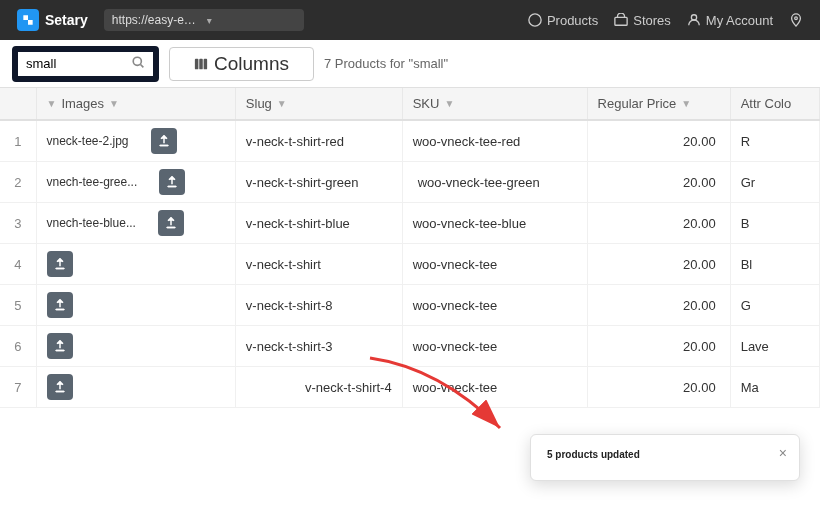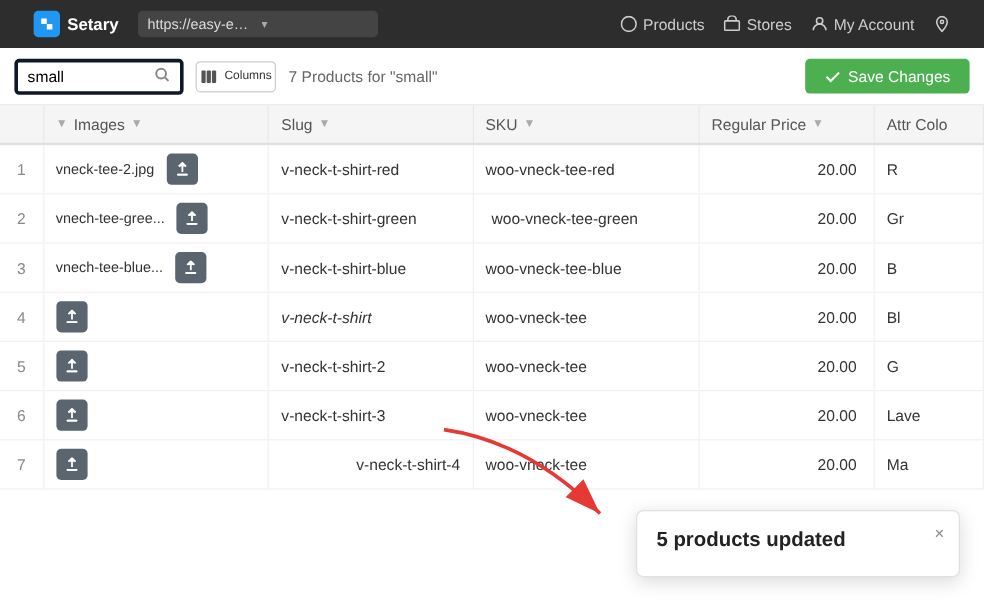--- a/index.html
+++ b/index.html
@@ -4,21 +4,21 @@
   <style>
     * { box-sizing: border-box; margin: 0; padding: 0; }
     body { font-family: -apple-system, BlinkMacSystemFont, 'Segoe UI', sans-serif; font-size: 13px; background: #f0f0f0; width: 820px; height: 511px; overflow: hidden; }
 
     
     .topnav {
       background: #2d2d2d;
       height: 40px;
       display: flex;
       align-items: center;
-      padding: 0 28px;
+      padding: 0 17px;
       gap: 16px;
     }
     .brand {
       display: flex; align-items: center; gap: 6px; color: #fff; font-weight: 600; font-size: 14px;
     }
     .brand-icon {
       width: 22px; height: 22px; background: #2196F3; border-radius: 4px; display: flex; align-items: center; justify-content: center;
     }
     .brand-icon svg { width: 14px; height: 14px; fill: white; }
     .url-bar {
@@ -36,28 +36,28 @@
     .toolbar {
       background: #fff;
       height: 48px;
       display: flex;
       align-items: center;
       padding: 0 12px;
       gap: 10px;
       border-bottom: 1px solid #e0e0e0;
     }
     .search-wrap {
-      display: flex; align-items: center; border: 3px solid #0f172a; border-radius: 4px; padding: 4px 8px; gap: 6px; background: #fff;
+      display: flex; align-items: center; border: 6px solid #0f172a; border-radius: 4px; padding: 4px 8px; gap: 6px; background: #fff;
     }
     .search-wrap input {
       border: none; outline: none; font-size: 13px; width: 100px;
     }
     .search-wrap .search-icon { color: #888; font-size: 14px; cursor: pointer; }
     .columns-btn {
-      display: flex; align-items: center; gap: 6px; border: 1px solid #ccc; border-radius: 4px; padding: 5px 3px; cursor: pointer; font-size: 10px; color: #333; background: #fff;
+      display: flex; align-items: center; gap: 6px; border: 1px solid #ccc; border-radius: 4px; padding: 5px 24px; cursor: pointer; font-size: 19px; color: #333; background: #fff;
     }
     .columns-btn svg { width: 14px; height: 14px; fill: #555; }
     .result-text { color: #666; font-size: 13px; }
     .toolbar-spacer { flex: 1; }
     .save-btn {
       background: #4CAF50; color: #fff; border: none; border-radius: 4px; padding: 7px 16px; font-size: 13px; font-weight: 500; cursor: pointer; display: flex; align-items: center; gap: 6px;
     }
     .save-btn svg { width: 14px; height: 14px; fill: white; }
 
     
@@ -78,42 +78,42 @@
     }
     thead th .th-inner { display: flex; align-items: center; gap: 5px; }
     thead th .filter-icon { color: #aaa; font-size: 10px; cursor: pointer; }
     tbody tr {
       border-bottom: 1px solid #f0f0f0;
     }
     tbody td {
       padding: 7px 10px; color: #333; border-right: 1px solid #f0f0f0; white-space: nowrap; overflow: hidden; max-width: 160px; text-overflow: ellipsis;
     }
     .td-num { color: #888; width: 30px; text-align: center; }
-    .td-images { display: flex; align-items: center; gap: 10px; }
+    .td-images { display: flex; align-items: center; gap: 22px; }
     .upload-btn {
       background: #5a6570; border: none; color: white; border-radius: 4px; width: 26px; height: 26px; display: flex; align-items: center; justify-content: center; cursor: pointer; font-size: 12px;
     }
     .img-filename { color: #333; font-size: 12px; }
     .td-price { text-align: right; padding-right: 14px; }
 
     
     .toast {
       position: absolute;
       bottom: 30px;
       right: 20px;
       background: #fff;
       border: 1px solid #e0e0e0;
       border-radius: 6px;
       box-shadow: 0 4px 16px rgba(0,0,0,0.15);
       width: 270px;
       padding: 14px 16px;
       z-index: 100;
     }
     .toast-title {
-      font-weight: 700; font-size: 17px; color: #222; margin-bottom: 6px;
+      font-weight: 700; font-size: 10px; color: #222; margin-bottom: 6px;
     }
     .toast-msg { font-size: 12px; color: #555; }
     .toast-close {
       position: absolute; top: 10px; right: 12px; cursor: pointer; color: #888; font-size: 14px; background: none; border: none;
     }
 
     
     .arrow-overlay {
       position: absolute;
       bottom: 60px;
@@ -189,26 +189,20 @@
         <rect x="6" y="2" width="4" height="12" rx="1"></rect>
         <rect x="11" y="2" width="4" height="12" rx="1"></rect>
       </svg>
     <span>Columns</span>
   </button>
 
   <span class="result-text">7 Products for "small"</span>
 
   <div class="toolbar-spacer"></div>
 
-  <button class="save-btn">
-    <svg viewBox="0 0 16 16">
-        <path d="M2 8l4 4 8-8" stroke="white" stroke-width="2" fill="none"></path>
-      </svg>
-    <span>Save Changes</span>
-  </button>
 </div>
 
 <div class="table-wrap">
   <table>
     <thead>
       <tr>
         <th style="width:36px;">
             <div class="th-inner"></div>
           </th>
         <th>
@@ -316,42 +310,42 @@
           <svg width="12" height="12" viewBox="0 0 16 16" fill="white">
                   <path d="M8 2v9M4 5l4-4 4 4"></path>
                   <rect x="2" y="13" width="12" height="2" rx="1"></rect>
                   <polyline points="4,5 8,1 12,5" fill="none" stroke="white" stroke-width="2"></polyline>
                   <line x1="8" y1="1" x2="8" y2="11" stroke="white" stroke-width="2"></line>
                   <rect x="2" y="13" width="12" height="2" rx="1" fill="white"></rect>
                 </svg>
         </button>
       </div>
     </td>
-    <td style="cursor:text;font-style:italic;">v-neck-t-shirt</td>
+    <td style="cursor:text;">v-neck-t-shirt</td>
     <td style="cursor:text;">woo-vneck-tee</td>
     <td class="td-price" style="cursor:text;">20.00</td>
     <td style="cursor:text;">Bl</td>
   </tr>
         <tr>
     <td class="td-num">5</td>
     <td>
       <div class="td-images">
 
         <button class="upload-btn">
           <svg width="12" height="12" viewBox="0 0 16 16" fill="white">
                   <path d="M8 2v9M4 5l4-4 4 4"></path>
                   <rect x="2" y="13" width="12" height="2" rx="1"></rect>
                   <polyline points="4,5 8,1 12,5" fill="none" stroke="white" stroke-width="2"></polyline>
                   <line x1="8" y1="1" x2="8" y2="11" stroke="white" stroke-width="2"></line>
                   <rect x="2" y="13" width="12" height="2" rx="1" fill="white"></rect>
                 </svg>
         </button>
       </div>
     </td>
-    <td style="cursor:text;">v-neck-t-shirt-2</td>
+    <td style="cursor:text;">v-neck-t-shirt-8</td>
     <td style="cursor:text;">woo-vneck-tee</td>
     <td class="td-price" style="cursor:text;">20.00</td>
     <td style="cursor:text;">G</td>
   </tr>
         <tr>
     <td class="td-num">6</td>
     <td>
       <div class="td-images">
 
         <button class="upload-btn">

